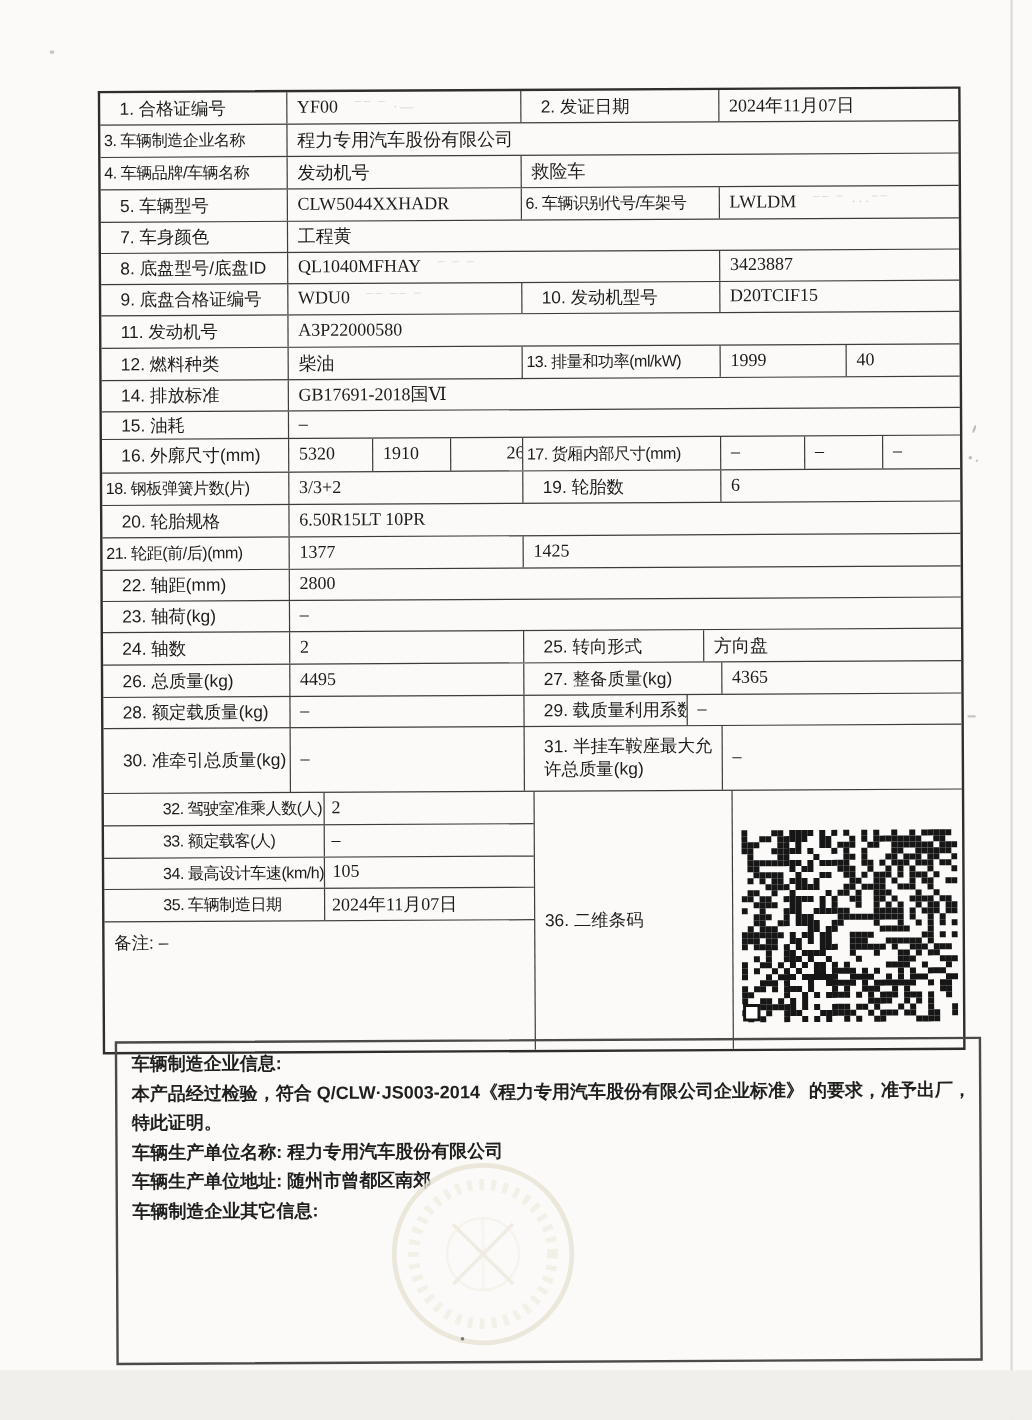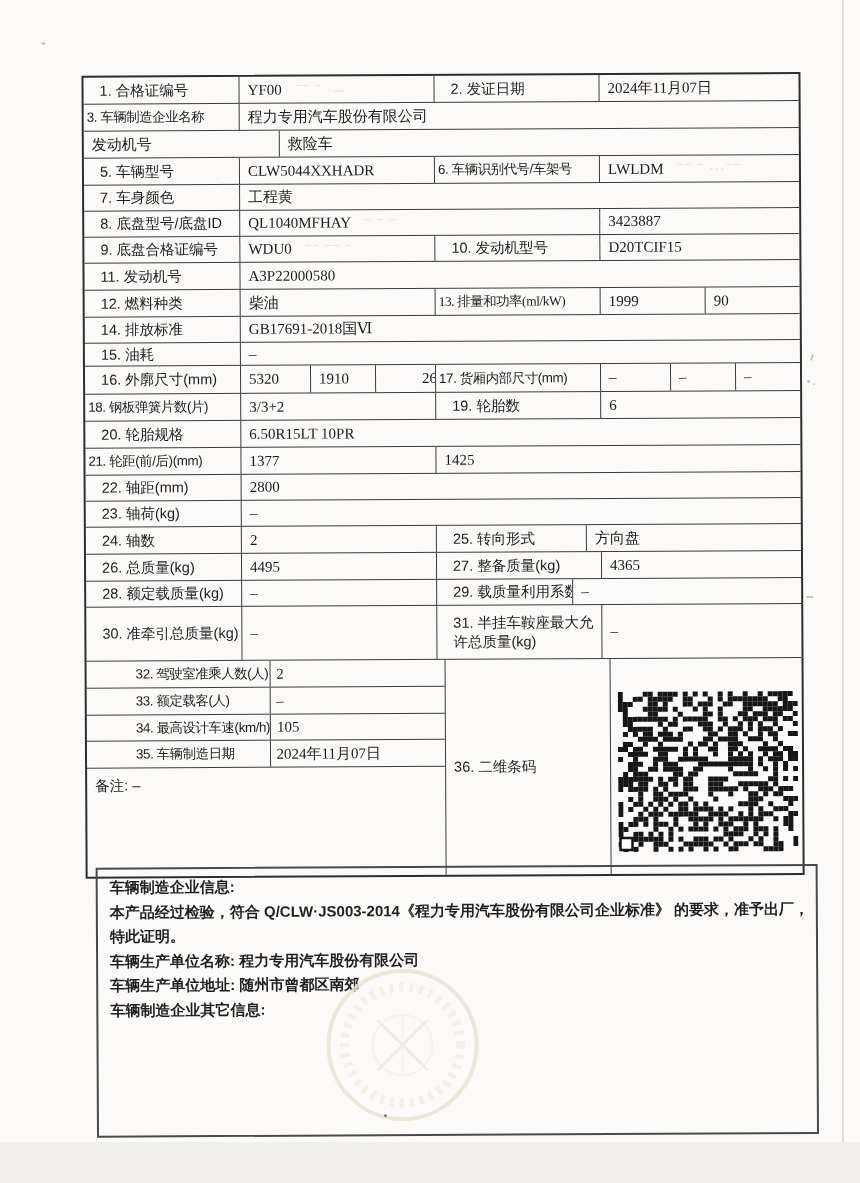--- a/index.html
+++ b/index.html
@@ -69,20 +69,23 @@
           </div>
           <div class="trow" style="height: 26px;">
             <div class="cell lab tight" style="width: 155px;">
               <span>3. 车辆制造企业名称</span>
             </div>
             <div class="cell" style="width: 560px;">
               <span>程力专用汽车股份有限公司</span>
             </div>
           </div>
           <div class="trow" style="height: 26px;">
+            <div class="cell lab tight" style="width: 155px;">
+              <span>4. 车辆品牌/车辆名称</span>
+            </div>
             <div class="cell" style="width: 195px;">
               <span>发动机号</span>
             </div>
             <div class="cell" style="width: 365px;">
               <span>救险车</span>
             </div>
           </div>
           <div class="trow" style="height: 26px;">
             <div class="cell lab" style="width: 155px;">
               <span>5. 车辆型号</span>
@@ -141,28 +144,28 @@
               <span>A3P22000580</span>
             </div>
           </div>
           <div class="trow" style="height: 26px;">
             <div class="cell lab" style="width: 155px;">
               <span>12. 燃料种类</span>
             </div>
             <div class="cell" style="width: 195px;">
               <span>柴油</span>
             </div>
-            <div class="cell lab tight" style="width: 165px; font-family: Liberation Serif, serif;">
+            <div class="cell lab tight" style="width: 165px;">
               <span>13. 排量和功率(ml/kW)</span>
             </div>
             <div class="cell" style="width: 105px;">
               <span>1999</span>
             </div>
             <div class="cell" style="width: 95px;">
-              <span>90</span>
+              <span>40</span>
             </div>
           </div>
           <div class="trow" style="height: 25px;">
             <div class="cell lab" style="width: 155px;">
               <span>14. 排放标准</span>
             </div>
             <div class="cell" style="width: 560px;">
               <span>GB17691-2018国Ⅵ</span>
             </div>
           </div>

